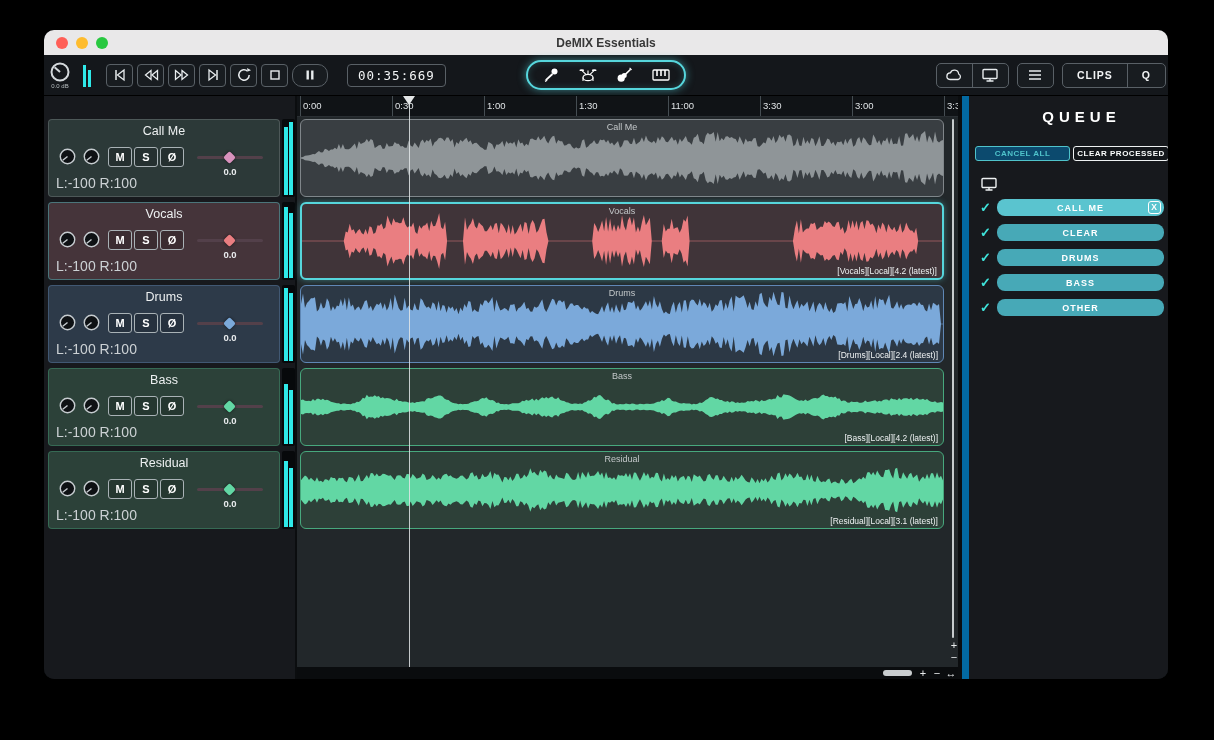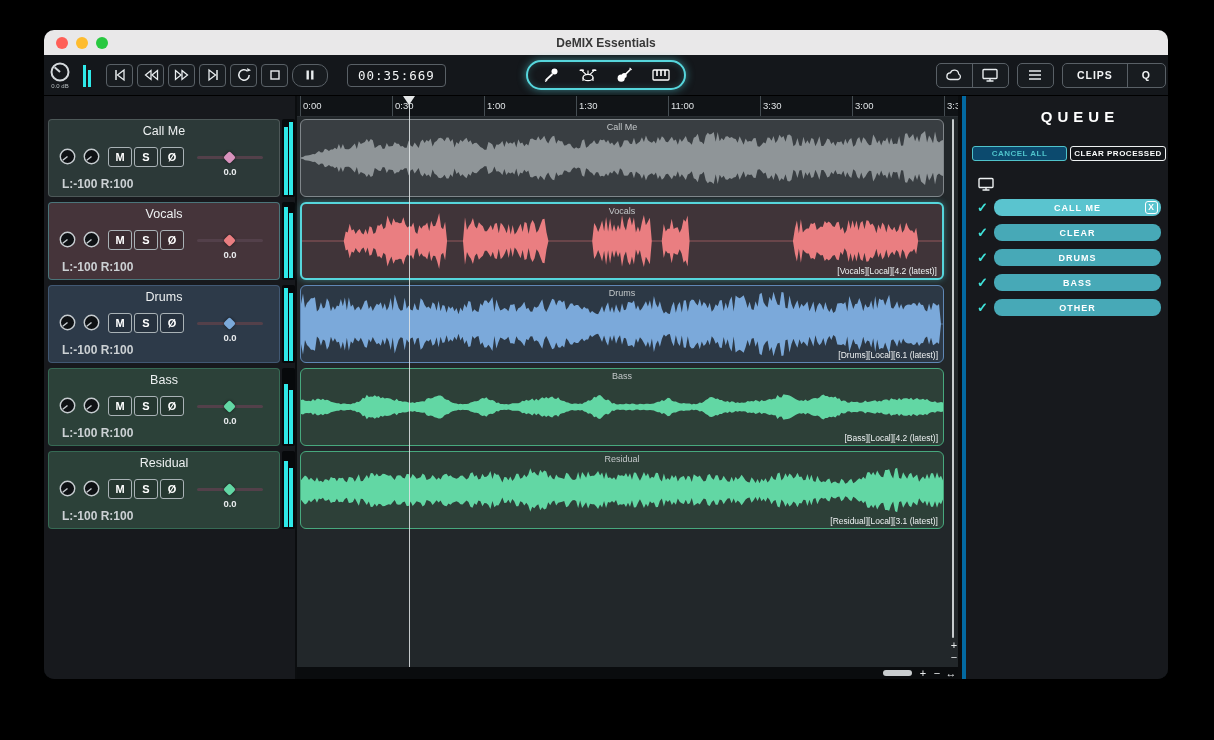--- a/index.html
+++ b/index.html
@@ -43,41 +43,41 @@
   .hdr{position:absolute;left:0;top:0;width:232px;height:78px;border:1px solid;border-radius:4px}
   .tname{position:absolute;top:4px;left:0;right:0;text-align:center;font-size:12.5px;color:#edf0f1}
   .knob{position:absolute;width:19px;height:19px}
   .k1{left:9px;top:27px}.k2{left:33px;top:27px}
   .msg{position:absolute;left:59px;top:27px;display:flex;gap:2px}
   .mbtn{width:24px;height:20px;border:1px solid #a9b2b6;border-radius:3px;color:#fff;font-size:11px;font-weight:bold;display:flex;align-items:center;justify-content:center;background:rgba(0,0,0,.14);cursor:pointer}
   .slider{position:absolute;left:148px;top:31px;width:66px;height:13px;cursor:pointer}
   .sline{position:absolute;left:0;right:0;top:5px;height:2.5px;background:#53404a;border-radius:2px}
   .shandle{position:absolute;left:28px;top:1.5px;width:9px;height:9px;transform:rotate(45deg);border-radius:2px;box-shadow:0 0 3px rgba(0,0,0,.6)}
   .sval{position:absolute;left:148px;top:46px;width:66px;text-align:center;font-size:9.5px;color:#e9ecee;font-weight:bold}
-  .pan{position:absolute;left:13px;bottom:5px;font-size:12px;color:#ccd1d4;font-weight:bold}
+  .pan{position:absolute;left:7px;bottom:5px;font-size:14px;color:#ccd1d4;font-weight:normal}
   .meter{position:absolute;right:0;top:0;width:13px;height:78px;background:#07090b;border-radius:2px}
   .meter i{position:absolute;bottom:2px;width:4px;background:#2fe9e9;display:block}
   .meter i:first-child{left:2px}.meter i:last-child{left:7px}
   
   .lane{position:absolute;left:256px;width:644px;height:78px;border-radius:6px;border:1px solid;overflow:hidden;cursor:pointer}
   .lane.selected{border-width:2px;box-shadow:0 0 6px rgba(86,214,220,.45)}
   .lane-title{position:absolute;top:2px;left:0;right:0;text-align:center;font-size:9px;color:#c3c7c9;z-index:2}
   .lane-tag{position:absolute;right:5px;bottom:2px;font-size:8.5px;color:#eef1f2;z-index:2}
   .lane svg.wf{position:absolute;left:0;top:0;width:100%;height:100%}
   
   .vscroll{position:absolute;left:904px;top:23px;width:10px;height:548px}
   .v-thumb{position:absolute;left:4px;top:0;width:2px;height:519px;background:#c6cbcd;border-radius:1px}
   .v-zoom{position:absolute;left:903px;width:14px;text-align:center;color:#e8ebec;font-size:11px;line-height:11px;cursor:pointer}
   .vz-in{top:544px}.vz-out{top:556px}
   .hscroll{position:absolute;left:253px;top:571px;width:661px;height:12px;background:#0a0c0e}
   .h-thumb{position:absolute;left:586px;top:3px;width:29px;height:6px;background:#c9cdcf;border-radius:3px;cursor:pointer}
   .h-zoom{position:absolute;top:0;height:12px;line-height:12px;color:#e9eced;font-size:11px;text-align:center;width:12px;cursor:pointer}
   .hz-in{left:620px}.hz-out{left:634px}.hz-fit{left:648px}
   
-  .sidebar{position:absolute;left:918px;top:0;width:232px;height:583px;background:#17191d;border-left:4px solid #0369a1}
+  .sidebar{position:absolute;left:918px;top:0;width:232px;height:583px;background:#17191d;border-left:7px solid #0369a1}
   .q-title{margin-top:12px;text-align:center;font-size:15px;font-weight:bold;letter-spacing:5px;color:#fff}
   .q-btns{position:absolute;left:6px;top:50px;display:flex;gap:3px}
   .q-btn{height:15px;border-radius:3px;font-size:8px;font-weight:bold;display:flex;align-items:center;justify-content:center;letter-spacing:.5px;cursor:pointer}
   .q-cancel{width:95px;border:1px solid #4fc3cb;color:#4fc3cb;background:#0c4a6e}
   .q-clear{width:96px;border:1px solid #eef1f2;color:#fbfdfd;background:#14171b}
   .q-monitor{position:absolute;left:11px;top:80px}
   .q-items{position:absolute;left:0;top:102px;right:0}
   .q-row{position:relative;height:25px}
   .q-check{position:absolute;left:11px;top:2px;color:#3fe3da;font-size:13px;font-weight:bold;cursor:pointer}
   .q-pill{position:absolute;left:28px;top:1px;width:167px;height:17px;border-radius:8px;background:#47a9b7;color:#fff;font-size:9px;font-weight:bold;letter-spacing:1px;display:flex;align-items:center;justify-content:center;cursor:pointer}
@@ -399,21 +399,21 @@
         <path d="M0,39.0L2,39.0L4,39.0L6,39.0L8,39.0L10,39.0L12,39.0L14,39.0L16,39.0L18,39.0L20,39.0L22,39.0L24,39.0L26,39.0L28,39.0L30,39.0L32,39.0L34,39.0L36,39.0L38,39.0L40,39.0L42,39.0L44,29.1L46,30.1L48,20.9L50,28.0L52,26.7L54,31.5L56,28.1L58,26.3L60,30.5L62,32.2L64,26.4L66,32.1L68,23.4L70,24.4L72,31.5L74,30.0L76,22.5L78,22.9L80,20.5L82,26.7L84,24.5L86,12.2L88,18.1L90,22.7L92,15.0L94,19.2L96,19.2L98,20.3L100,20.0L102,13.9L104,21.4L106,24.8L108,23.3L110,24.1L112,19.6L114,29.4L116,31.6L118,22.3L120,26.0L122,22.9L124,22.5L126,19.4L128,28.6L130,17.7L132,23.4L134,23.2L136,17.5L138,9.6L140,24.5L142,26.6L144,18.7L146,39.0L148,39.0L150,39.0L152,39.0L154,39.0L156,39.0L158,39.0L160,39.0L162,39.0L164,14.0L166,27.4L168,23.2L170,20.2L172,14.7L174,23.5L176,25.7L178,19.3L180,21.5L182,23.4L184,28.7L186,28.8L188,25.6L190,22.1L192,27.6L194,20.9L196,20.0L198,30.7L200,19.8L202,22.1L204,25.8L206,30.9L208,21.1L210,32.1L212,22.1L214,32.1L216,29.6L218,25.1L220,20.9L222,29.6L224,19.1L226,20.1L228,31.6L230,21.1L232,16.9L234,20.7L236,30.4L238,27.3L240,21.7L242,16.2L244,15.5L246,29.9L248,39.0L250,39.0L252,39.0L254,39.0L256,39.0L258,39.0L260,39.0L262,39.0L264,39.0L266,39.0L268,39.0L270,39.0L272,39.0L274,39.0L276,39.0L278,39.0L280,39.0L282,39.0L284,39.0L286,39.0L288,39.0L290,39.0L292,39.0L294,19.9L296,23.8L298,29.5L300,24.3L302,17.5L304,28.6L306,13.8L308,29.3L310,15.4L312,28.9L314,21.4L316,29.2L318,21.9L320,27.4L322,11.8L324,23.1L326,28.0L328,17.2L330,13.5L332,22.6L334,14.2L336,30.0L338,23.8L340,29.4L342,19.4L344,11.5L346,22.4L348,18.7L350,14.6L352,39.0L354,39.0L356,39.0L358,39.0L360,39.0L362,39.0L364,21.1L366,28.9L368,26.0L370,26.1L372,15.5L374,26.4L376,25.0L378,24.6L380,30.3L382,25.9L384,16.2L386,18.6L388,12.0L390,39.0L392,39.0L394,39.0L396,39.0L398,39.0L400,39.0L402,39.0L404,39.0L406,39.0L408,39.0L410,39.0L412,39.0L414,39.0L416,39.0L418,39.0L420,39.0L422,39.0L424,39.0L426,39.0L428,39.0L430,39.0L432,39.0L434,39.0L436,39.0L438,39.0L440,39.0L442,39.0L444,39.0L446,39.0L448,39.0L450,39.0L452,39.0L454,39.0L456,39.0L458,39.0L460,39.0L462,39.0L464,39.0L466,39.0L468,39.0L470,39.0L472,39.0L474,39.0L476,39.0L478,39.0L480,39.0L482,39.0L484,39.0L486,39.0L488,39.0L490,39.0L492,39.0L494,39.0L496,25.7L498,17.4L500,31.0L502,16.0L504,30.1L506,27.5L508,25.9L510,25.8L512,20.3L514,21.2L516,19.4L518,27.5L520,25.5L522,23.6L524,24.3L526,17.9L528,20.2L530,18.5L532,20.2L534,23.5L536,24.3L538,19.6L540,18.6L542,27.8L544,24.3L546,31.4L548,27.8L550,16.8L552,26.4L554,17.0L556,25.2L558,17.3L560,27.9L562,19.8L564,17.9L566,26.6L568,17.0L570,17.6L572,22.2L574,20.6L576,24.1L578,30.8L580,21.5L582,26.8L584,19.5L586,22.6L588,30.0L590,21.0L592,25.2L594,27.7L596,24.0L598,29.4L600,27.4L602,20.3L604,30.4L606,27.2L608,19.4L610,24.9L612,27.9L614,27.9L616,30.8L618,25.1L620,39.0L622,39.0L624,39.0L626,39.0L628,39.0L630,39.0L632,39.0L634,39.0L636,39.0L638,39.0L640,39.0L642,39.0L644,39.0L644,39.0L642,39.0L640,39.0L638,39.0L636,39.0L634,39.0L632,39.0L630,39.0L628,39.0L626,39.0L624,39.0L622,39.0L620,39.0L618,52.9L616,47.2L614,50.1L612,50.1L610,53.1L608,58.6L606,50.8L604,47.6L602,57.7L600,50.6L598,48.6L596,54.0L594,50.3L592,52.8L590,57.0L588,48.0L586,55.4L584,58.5L582,51.2L580,56.5L578,47.2L576,53.9L574,57.4L572,55.8L570,60.4L568,61.0L566,51.4L564,60.1L562,58.2L560,50.1L558,60.7L556,52.8L554,61.0L552,51.6L550,61.2L548,50.2L546,46.6L544,53.7L542,50.2L540,59.4L538,58.4L536,53.7L534,54.5L532,57.8L530,59.5L528,57.8L526,60.1L524,53.7L522,54.4L520,52.5L518,50.5L516,58.6L514,56.8L512,57.7L510,52.2L508,52.1L506,50.5L504,47.9L502,62.0L500,47.0L498,60.6L496,52.3L494,39.0L492,39.0L490,39.0L488,39.0L486,39.0L484,39.0L482,39.0L480,39.0L478,39.0L476,39.0L474,39.0L472,39.0L470,39.0L468,39.0L466,39.0L464,39.0L462,39.0L460,39.0L458,39.0L456,39.0L454,39.0L452,39.0L450,39.0L448,39.0L446,39.0L444,39.0L442,39.0L440,39.0L438,39.0L436,39.0L434,39.0L432,39.0L430,39.0L428,39.0L426,39.0L424,39.0L422,39.0L420,39.0L418,39.0L416,39.0L414,39.0L412,39.0L410,39.0L408,39.0L406,39.0L404,39.0L402,39.0L400,39.0L398,39.0L396,39.0L394,39.0L392,39.0L390,39.0L388,66.0L386,59.4L384,61.8L382,52.1L380,47.7L378,53.4L376,53.0L374,51.6L372,62.5L370,51.9L368,52.0L366,49.1L364,56.9L362,39.0L360,39.0L358,39.0L356,39.0L354,39.0L352,39.0L350,63.4L348,59.3L346,55.6L344,66.5L342,58.6L340,48.6L338,54.2L336,48.0L334,63.8L332,55.4L330,64.5L328,60.8L326,50.0L324,54.9L322,66.2L320,50.6L318,56.1L316,48.8L314,56.6L312,49.1L310,62.6L308,48.7L306,64.2L304,49.4L302,60.5L300,53.7L298,48.5L296,54.2L294,58.1L292,39.0L290,39.0L288,39.0L286,39.0L284,39.0L282,39.0L280,39.0L278,39.0L276,39.0L274,39.0L272,39.0L270,39.0L268,39.0L266,39.0L264,39.0L262,39.0L260,39.0L258,39.0L256,39.0L254,39.0L252,39.0L250,39.0L248,39.0L246,48.1L244,62.5L242,61.8L240,56.3L238,50.7L236,47.6L234,57.3L232,61.1L230,56.9L228,46.4L226,57.9L224,58.9L222,48.4L220,57.1L218,52.9L216,48.4L214,45.9L212,55.9L210,45.9L208,56.9L206,47.1L204,52.2L202,55.9L200,58.2L198,47.3L196,58.0L194,57.1L192,50.4L190,55.9L188,52.4L186,49.2L184,49.3L182,54.6L180,56.5L178,58.7L176,52.3L174,54.5L172,63.3L170,57.8L168,54.8L166,50.6L164,64.0L162,39.0L160,39.0L158,39.0L156,39.0L154,39.0L152,39.0L150,39.0L148,39.0L146,39.0L144,59.3L142,51.4L140,53.5L138,68.4L136,60.5L134,54.8L132,54.6L130,60.3L128,49.4L126,58.6L124,55.5L122,55.1L120,52.0L118,55.7L116,46.4L114,48.6L112,58.4L110,53.9L108,54.7L106,53.2L104,56.6L102,64.1L100,58.0L98,57.7L96,58.8L94,58.8L92,63.0L90,55.3L88,59.9L86,65.8L84,53.5L82,51.3L80,57.5L78,55.1L76,55.5L74,48.0L72,46.5L70,53.6L68,54.6L66,45.9L64,51.6L62,45.8L60,47.5L58,51.7L56,49.9L54,46.5L52,51.3L50,50.0L48,57.1L46,47.9L44,48.9L42,39.0L40,39.0L38,39.0L36,39.0L34,39.0L32,39.0L30,39.0L28,39.0L26,39.0L24,39.0L22,39.0L20,39.0L18,39.0L16,39.0L14,39.0L12,39.0L10,39.0L8,39.0L6,39.0L4,39.0L2,39.0L0,39.0Z" fill="#ea7e81"></path>
       </svg>
       <div class="lane-tag">[Vocals][Local][4.2 (latest)]</div>
     </div>
         <div class="lane" style="top:189px;background:#2c3845;border-color:#5f87b5">
       <div class="lane-title">Drums</div>
       <svg class="wf" viewBox="0 0 644 78" preserveAspectRatio="none">
         <line x1="0" y1="39" x2="644" y2="39" stroke="#7ba9da" stroke-opacity="0.5" stroke-width="1"></line>
         <path d="M0,18.4L2,7.7L4,22.5L6,17.5L8,15.3L10,12.5L12,12.7L14,11.6L16,26.1L18,23.9L20,16.8L22,23.0L24,21.9L26,12.5L28,16.1L30,25.8L32,20.9L34,24.3L36,20.1L38,20.9L40,13.4L42,20.7L44,11.8L46,24.9L48,11.5L50,21.4L52,19.0L54,25.1L56,22.4L58,21.0L60,24.9L62,20.5L64,15.3L66,14.5L68,23.6L70,20.2L72,25.7L74,21.5L76,18.2L78,19.6L80,16.6L82,23.6L84,17.8L86,25.1L88,21.4L90,12.3L92,25.2L94,8.7L96,16.0L98,22.5L100,25.3L102,24.7L104,12.1L106,23.3L108,19.9L110,24.4L112,25.2L114,17.4L116,23.8L118,24.8L120,12.6L122,14.7L124,19.4L126,22.3L128,21.0L130,23.5L132,16.6L134,18.5L136,25.5L138,15.2L140,26.0L142,19.5L144,20.2L146,27.4L148,20.6L150,23.4L152,21.1L154,26.0L156,22.6L158,28.9L160,22.0L162,25.8L164,18.6L166,22.3L168,15.4L170,16.2L172,26.8L174,23.9L176,25.8L178,26.6L180,17.6L182,20.2L184,15.0L186,14.8L188,17.6L190,14.9L192,11.2L194,26.8L196,13.8L198,20.3L200,25.2L202,24.2L204,22.7L206,23.5L208,26.0L210,19.3L212,19.3L214,18.4L216,26.5L218,22.8L220,21.8L222,19.6L224,16.1L226,23.6L228,22.4L230,26.1L232,26.3L234,21.1L236,22.3L238,21.1L240,17.3L242,13.5L244,23.1L246,26.8L248,22.6L250,17.8L252,13.1L254,14.2L256,20.0L258,15.2L260,14.6L262,17.0L264,14.8L266,24.3L268,22.1L270,18.3L272,17.6L274,20.5L276,19.5L278,19.4L280,22.1L282,24.2L284,21.3L286,23.2L288,23.1L290,27.8L292,25.7L294,27.1L296,28.6L298,29.1L300,25.1L302,20.5L304,27.3L306,20.9L308,16.7L310,26.9L312,21.0L314,27.7L316,18.7L318,24.4L320,27.4L322,17.6L324,24.9L326,24.2L328,16.4L330,16.8L332,17.4L334,14.8L336,24.1L338,19.8L340,25.4L342,23.2L344,19.5L346,15.6L348,21.0L350,14.6L352,24.2L354,10.2L356,18.6L358,22.0L360,15.6L362,23.7L364,28.3L366,26.2L368,28.3L370,28.8L372,20.6L374,16.2L376,27.5L378,19.4L380,16.3L382,27.1L384,14.8L386,14.7L388,26.4L390,16.1L392,13.8L394,14.3L396,17.8L398,20.1L400,13.1L402,21.1L404,16.4L406,18.6L408,22.9L410,17.3L412,26.5L414,23.9L416,18.8L418,20.9L420,15.0L422,14.4L424,25.7L426,16.9L428,23.3L430,14.9L432,10.8L434,26.1L436,9.7L438,11.5L440,12.5L442,11.4L444,9.4L446,15.1L448,22.5L450,16.1L452,23.8L454,24.6L456,15.6L458,21.3L460,8.5L462,7.0L464,16.8L466,19.9L468,22.1L470,11.1L472,15.3L474,5.9L476,13.3L478,18.9L480,19.8L482,6.2L484,6.7L486,22.2L488,23.1L490,9.8L492,18.6L494,23.9L496,18.7L498,14.5L500,23.3L502,18.1L504,21.1L506,18.8L508,15.9L510,25.8L512,21.4L514,15.9L516,27.4L518,20.6L520,17.2L522,19.4L524,24.7L526,16.4L528,23.2L530,26.6L532,22.7L534,27.6L536,26.0L538,18.0L540,17.7L542,17.4L544,18.6L546,16.5L548,26.1L550,10.3L552,16.6L554,23.6L556,18.6L558,18.1L560,12.2L562,17.7L564,26.0L566,18.6L568,22.0L570,21.2L572,14.8L574,24.4L576,10.3L578,23.1L580,12.9L582,14.4L584,13.9L586,20.1L588,14.0L590,8.9L592,22.0L594,23.3L596,20.1L598,15.7L600,23.2L602,18.5L604,24.2L606,20.4L608,19.2L610,19.1L612,19.4L614,17.5L616,17.9L618,20.7L620,16.3L622,19.2L624,19.4L626,24.7L628,26.2L630,17.9L632,24.8L634,17.1L636,18.6L638,20.2L640,18.6L642,39.0L644,39.0L644,39.0L642,39.0L640,59.4L638,57.8L636,59.4L634,60.9L632,53.2L630,60.1L628,51.8L626,53.3L624,58.6L622,58.8L620,61.7L618,57.3L616,60.1L614,60.5L612,58.6L610,58.9L608,58.8L606,57.6L604,53.8L602,59.5L600,54.8L598,62.3L596,57.9L594,54.7L592,56.0L590,69.1L588,64.0L586,57.9L584,64.1L582,63.6L580,65.1L578,54.9L576,67.7L574,53.6L572,63.2L570,56.8L568,56.0L566,59.4L564,52.0L562,60.3L560,65.8L558,59.9L556,59.4L554,54.4L552,61.4L550,67.7L548,51.9L546,61.5L544,59.4L542,60.6L540,60.3L538,60.0L536,52.0L534,50.4L532,55.3L530,51.4L528,54.8L526,61.6L524,53.3L522,58.6L520,60.8L518,57.4L516,50.6L514,62.1L512,56.6L510,52.2L508,62.1L506,59.2L504,56.9L502,59.9L500,54.7L498,63.5L496,59.3L494,54.1L492,59.4L490,68.2L488,54.9L486,55.8L484,71.3L482,71.8L480,58.2L478,59.1L476,64.7L474,72.1L472,62.7L470,66.9L468,55.9L466,58.1L464,61.2L462,71.0L460,69.5L458,56.7L456,62.4L454,53.4L452,54.2L450,61.9L448,55.5L446,62.9L444,68.6L442,66.6L440,65.5L438,66.5L436,68.3L434,51.9L432,67.2L430,63.1L428,54.7L426,61.1L424,52.3L422,63.6L420,63.0L418,57.1L416,59.2L414,54.1L412,51.5L410,60.7L408,55.1L406,59.4L404,61.6L402,56.9L400,64.9L398,57.9L396,60.2L394,63.7L392,64.2L390,61.9L388,51.6L386,63.3L384,63.2L382,50.9L380,61.7L378,58.6L376,50.5L374,61.8L372,57.4L370,49.2L368,49.7L366,51.8L364,49.7L362,54.3L360,62.4L358,56.0L356,59.4L354,67.8L352,53.8L350,63.4L348,57.0L346,62.4L344,58.5L342,54.8L340,52.6L338,58.2L336,53.9L334,63.2L332,60.6L330,61.2L328,61.6L326,53.8L324,53.1L322,60.4L320,50.6L318,53.6L316,59.3L314,50.3L312,57.0L310,51.1L308,61.3L306,57.1L304,50.7L302,57.5L300,52.9L298,48.9L296,49.4L294,50.9L292,52.3L290,50.2L288,54.9L286,54.8L284,56.7L282,53.8L280,55.9L278,58.6L276,58.5L274,57.5L272,60.4L270,59.7L268,55.9L266,53.7L264,63.2L262,61.0L260,63.4L258,62.8L256,58.0L254,63.8L252,64.9L250,60.2L248,55.4L246,51.2L244,54.9L242,64.5L240,60.7L238,56.9L236,55.7L234,56.9L232,51.7L230,51.9L228,55.6L226,54.4L224,61.9L222,58.4L220,56.2L218,55.2L216,51.5L214,59.6L212,58.7L210,58.7L208,52.0L206,54.5L204,55.3L202,53.8L200,52.8L198,57.7L196,64.2L194,51.2L192,66.8L190,63.1L188,60.4L186,63.2L184,63.0L182,57.8L180,60.4L178,51.4L176,52.2L174,54.1L172,51.2L170,61.8L168,62.6L166,55.7L164,59.4L162,52.2L160,56.0L158,49.1L156,55.4L154,52.0L152,56.9L150,54.6L148,57.4L146,50.6L144,57.8L142,58.5L140,52.0L138,62.8L136,52.5L134,59.5L132,61.4L130,54.5L128,57.0L126,55.7L124,58.6L122,63.3L120,65.4L118,53.2L116,54.2L114,60.6L112,52.8L110,53.6L108,58.1L106,54.7L104,65.9L102,53.3L100,52.7L98,55.5L96,62.0L94,69.3L92,52.8L90,65.7L88,56.6L86,52.9L84,60.2L82,54.4L80,61.4L78,58.4L76,59.8L74,56.5L72,52.3L70,57.8L68,54.4L66,63.5L64,62.7L62,57.5L60,53.1L58,57.0L56,55.6L54,52.9L52,59.0L50,56.6L48,66.5L46,53.1L44,66.2L42,57.3L40,64.6L38,57.1L36,57.9L34,53.7L32,57.1L30,52.2L28,61.9L26,65.5L24,56.1L22,55.0L20,61.2L18,54.1L16,51.9L14,66.4L12,65.3L10,65.5L8,62.7L6,60.5L4,55.5L2,70.3L0,59.6Z" fill="#7ba9da"></path>
       </svg>
-      <div class="lane-tag">[Drums][Local][6.1 (latest)]</div>
+      <div class="lane-tag">[Drums][Local][2.4 (latest)]</div>
     </div>
         <div class="lane" style="top:272px;background:#2d4038;border-color:#47a87d">
       <div class="lane-title">Bass</div>
       <svg class="wf" viewBox="0 0 644 78" preserveAspectRatio="none">
         <line x1="0" y1="39" x2="644" y2="39" stroke="#62d7a4" stroke-opacity="0.5" stroke-width="1"></line>
         <path d="M0,31.9L2,31.2L4,32.5L6,32.8L8,32.5L10,33.1L12,30.7L14,32.5L16,30.6L18,30.6L20,31.8L22,30.6L24,32.2L26,31.6L28,32.4L30,33.6L32,34.1L34,34.6L36,35.1L38,35.1L40,36.1L42,35.5L44,35.4L46,36.0L48,35.9L50,36.2L52,35.1L54,35.2L56,33.5L58,33.8L60,32.3L62,29.5L64,30.3L66,26.5L68,28.7L70,28.3L72,28.4L74,27.0L76,28.4L78,27.8L80,30.0L82,28.9L84,30.2L86,29.7L88,30.1L90,30.6L92,31.7L94,32.5L96,30.6L98,32.8L100,32.8L102,33.6L104,33.4L106,33.5L108,34.4L110,34.6L112,34.0L114,35.0L116,33.9L118,33.8L120,33.4L122,33.0L124,33.4L126,30.6L128,29.7L130,30.2L132,29.7L134,28.6L136,27.9L138,27.1L140,27.2L142,28.3L144,30.6L146,31.5L148,31.7L150,33.6L152,34.6L154,35.2L156,35.4L158,36.2L160,35.6L162,36.2L164,35.8L166,35.9L168,35.7L170,34.5L172,33.9L174,33.2L176,33.0L178,32.6L180,30.7L182,29.8L184,30.2L186,29.1L188,31.3L190,32.2L192,31.9L194,32.9L196,34.8L198,34.4L200,35.8L202,35.8L204,36.2L206,35.8L208,36.4L210,36.0L212,35.1L214,35.1L216,35.2L218,35.1L220,34.5L222,32.7L224,33.2L226,31.5L228,32.5L230,31.8L232,30.3L234,32.5L236,30.5L238,32.3L240,30.6L242,29.1L244,30.2L246,28.8L248,30.2L250,29.1L252,28.3L254,30.2L256,30.8L258,29.1L260,31.9L262,32.6L264,32.9L266,34.0L268,34.3L270,35.5L272,35.9L274,35.5L276,35.3L278,36.0L280,35.5L282,35.8L284,34.4L286,33.8L288,32.0L290,32.7L292,31.3L294,28.4L296,29.3L298,27.2L300,26.7L302,28.5L304,30.8L306,32.2L308,31.4L310,32.8L312,35.5L314,34.8L316,36.2L318,36.5L320,35.8L322,36.1L324,36.2L326,35.5L328,36.0L330,36.2L332,35.5L334,35.6L336,36.4L338,36.5L340,35.7L342,35.9L344,36.1L346,35.7L348,35.7L350,36.0L352,35.7L354,35.5L356,34.4L358,33.5L360,33.5L362,31.8L364,32.8L366,31.2L368,29.6L370,30.0L372,32.6L374,33.3L376,33.4L378,34.3L380,35.1L382,35.5L384,34.9L386,35.5L388,35.4L390,35.4L392,36.4L394,35.6L396,36.2L398,35.6L400,34.4L402,34.8L404,33.5L406,31.7L408,30.7L410,29.1L412,28.7L414,29.4L416,30.9L418,30.3L420,31.8L422,31.8L424,33.1L426,33.5L428,32.9L430,34.4L432,33.2L434,33.6L436,35.0L438,34.1L440,34.8L442,34.3L444,34.7L446,34.4L448,32.8L450,33.3L452,32.8L454,33.4L456,31.9L458,32.5L460,33.7L462,31.8L464,32.8L466,32.6L468,31.6L470,30.8L472,31.4L474,30.6L476,30.5L478,26.8L480,29.0L482,29.2L484,26.0L486,26.4L488,26.7L490,27.1L492,28.3L494,29.6L496,30.9L498,31.9L500,32.7L502,32.2L504,32.8L506,31.3L508,32.9L510,32.0L512,30.9L514,30.0L516,29.8L518,30.2L520,29.3L522,27.1L524,26.2L526,27.6L528,27.6L530,29.0L532,28.6L534,29.3L536,28.3L538,30.5L540,30.1L542,33.0L544,32.4L546,32.5L548,34.3L550,34.7L552,33.3L554,33.8L556,33.9L558,33.6L560,34.6L562,34.6L564,34.2L566,32.3L568,33.9L570,33.7L572,33.2L574,32.7L576,32.1L578,33.7L580,32.5L582,33.4L584,31.8L586,31.2L588,31.2L590,32.5L592,30.0L594,31.1L596,31.0L598,32.0L600,29.7L602,31.7L604,30.2L606,30.1L608,29.9L610,31.1L612,29.4L614,31.9L616,30.9L618,29.7L620,31.2L622,31.2L624,30.6L626,31.7L628,30.7L630,32.5L632,33.5L634,33.8L636,33.1L638,34.7L640,34.5L642,33.9L644,34.3L644,43.7L642,44.1L640,43.5L638,43.3L636,44.9L634,44.2L632,44.5L630,45.5L628,47.3L626,46.3L624,47.4L622,46.8L620,46.8L618,48.3L616,47.1L614,46.1L612,48.6L610,46.9L608,48.1L606,47.9L604,47.8L602,46.3L600,48.3L598,46.0L596,47.0L594,46.9L592,48.0L590,45.5L588,46.8L586,46.8L584,46.2L582,44.6L580,45.5L578,44.3L576,45.9L574,45.3L572,44.8L570,44.3L568,44.1L566,45.7L564,43.8L562,43.4L560,43.4L558,44.4L556,44.1L554,44.2L552,44.7L550,43.3L548,43.7L546,45.5L544,45.6L542,45.0L540,47.9L538,47.5L536,49.7L534,48.7L532,49.4L530,49.0L528,50.4L526,50.4L524,51.8L522,50.9L520,48.7L518,47.8L516,48.2L514,48.0L512,47.1L510,46.0L508,45.1L506,46.7L504,45.2L502,45.8L500,45.3L498,46.1L496,47.1L494,48.4L492,49.7L490,50.9L488,51.3L486,51.6L484,52.0L482,48.8L480,49.0L478,51.2L476,47.5L474,47.4L472,46.6L470,47.2L468,46.4L466,45.4L464,45.2L462,46.2L460,44.3L458,45.5L456,46.1L454,44.6L452,45.2L450,44.7L448,45.2L446,43.6L444,43.3L442,43.7L440,43.2L438,43.9L436,43.0L434,44.4L432,44.8L430,43.6L428,45.1L426,44.5L424,44.9L422,46.2L420,46.2L418,47.7L416,47.1L414,48.6L412,49.3L410,48.9L408,47.3L406,46.3L404,44.5L402,43.2L400,43.6L398,42.4L396,41.8L394,42.4L392,41.6L390,42.6L388,42.6L386,42.5L384,43.1L382,42.5L380,42.9L378,43.7L376,44.6L374,44.7L372,45.4L370,48.0L368,48.4L366,46.8L364,45.2L362,46.2L360,44.5L358,44.5L356,43.6L354,42.5L352,42.3L350,42.0L348,42.3L346,42.3L344,41.9L342,42.1L340,42.3L338,41.5L336,41.6L334,42.4L332,42.5L330,41.8L328,42.0L326,42.5L324,41.8L322,41.9L320,42.2L318,41.5L316,41.8L314,43.2L312,42.5L310,45.2L308,46.6L306,45.8L304,47.2L302,49.5L300,51.3L298,50.8L296,48.7L294,49.6L292,46.7L290,45.3L288,46.0L286,44.2L284,43.6L282,42.2L280,42.5L278,42.0L276,42.7L274,42.5L272,42.1L270,42.5L268,43.7L266,44.0L264,45.1L262,45.4L260,46.1L258,48.9L256,47.2L254,47.8L252,49.7L250,48.9L248,47.8L246,49.2L244,47.8L242,48.9L240,47.4L238,45.7L236,47.5L234,45.5L232,47.7L230,46.2L228,45.5L226,46.5L224,44.8L222,45.3L220,43.5L218,42.9L216,42.8L214,42.9L212,42.9L210,42.0L208,41.6L206,42.2L204,41.8L202,42.2L200,42.2L198,43.6L196,43.2L194,45.1L192,46.1L190,45.8L188,46.7L186,48.9L184,47.8L182,48.2L180,47.3L178,45.4L176,45.0L174,44.8L172,44.1L170,43.5L168,42.3L166,42.1L164,42.2L162,41.8L160,42.4L158,41.8L156,42.6L154,42.8L152,43.4L150,44.4L148,46.3L146,46.5L144,47.4L142,49.7L140,50.8L138,50.9L136,50.1L134,49.4L132,48.3L130,47.8L128,48.3L126,47.4L124,44.6L122,45.0L120,44.6L118,44.2L116,44.1L114,43.0L112,44.0L110,43.4L108,43.6L106,44.5L104,44.6L102,44.4L100,45.2L98,45.2L96,47.4L94,45.5L92,46.3L90,47.4L88,47.9L86,48.3L84,47.8L82,49.1L80,48.0L78,50.2L76,49.6L74,51.0L72,49.6L70,49.7L68,49.3L66,51.5L64,47.7L62,48.5L60,45.7L58,44.2L56,44.5L54,42.8L52,42.9L50,41.8L48,42.1L46,42.0L44,42.6L42,42.5L40,41.9L38,42.9L36,42.9L34,43.4L32,43.9L30,44.4L28,45.6L26,46.4L24,45.8L22,47.4L20,46.2L18,47.4L16,47.4L14,45.5L12,47.3L10,44.9L8,45.5L6,45.2L4,45.5L2,46.8L0,46.1Z" fill="#62d7a4"></path>
       </svg>
       <div class="lane-tag">[Bass][Local][4.2 (latest)]</div>
     </div>
         <div class="lane" style="top:355px;background:#2d4038;border-color:#47a87d">

